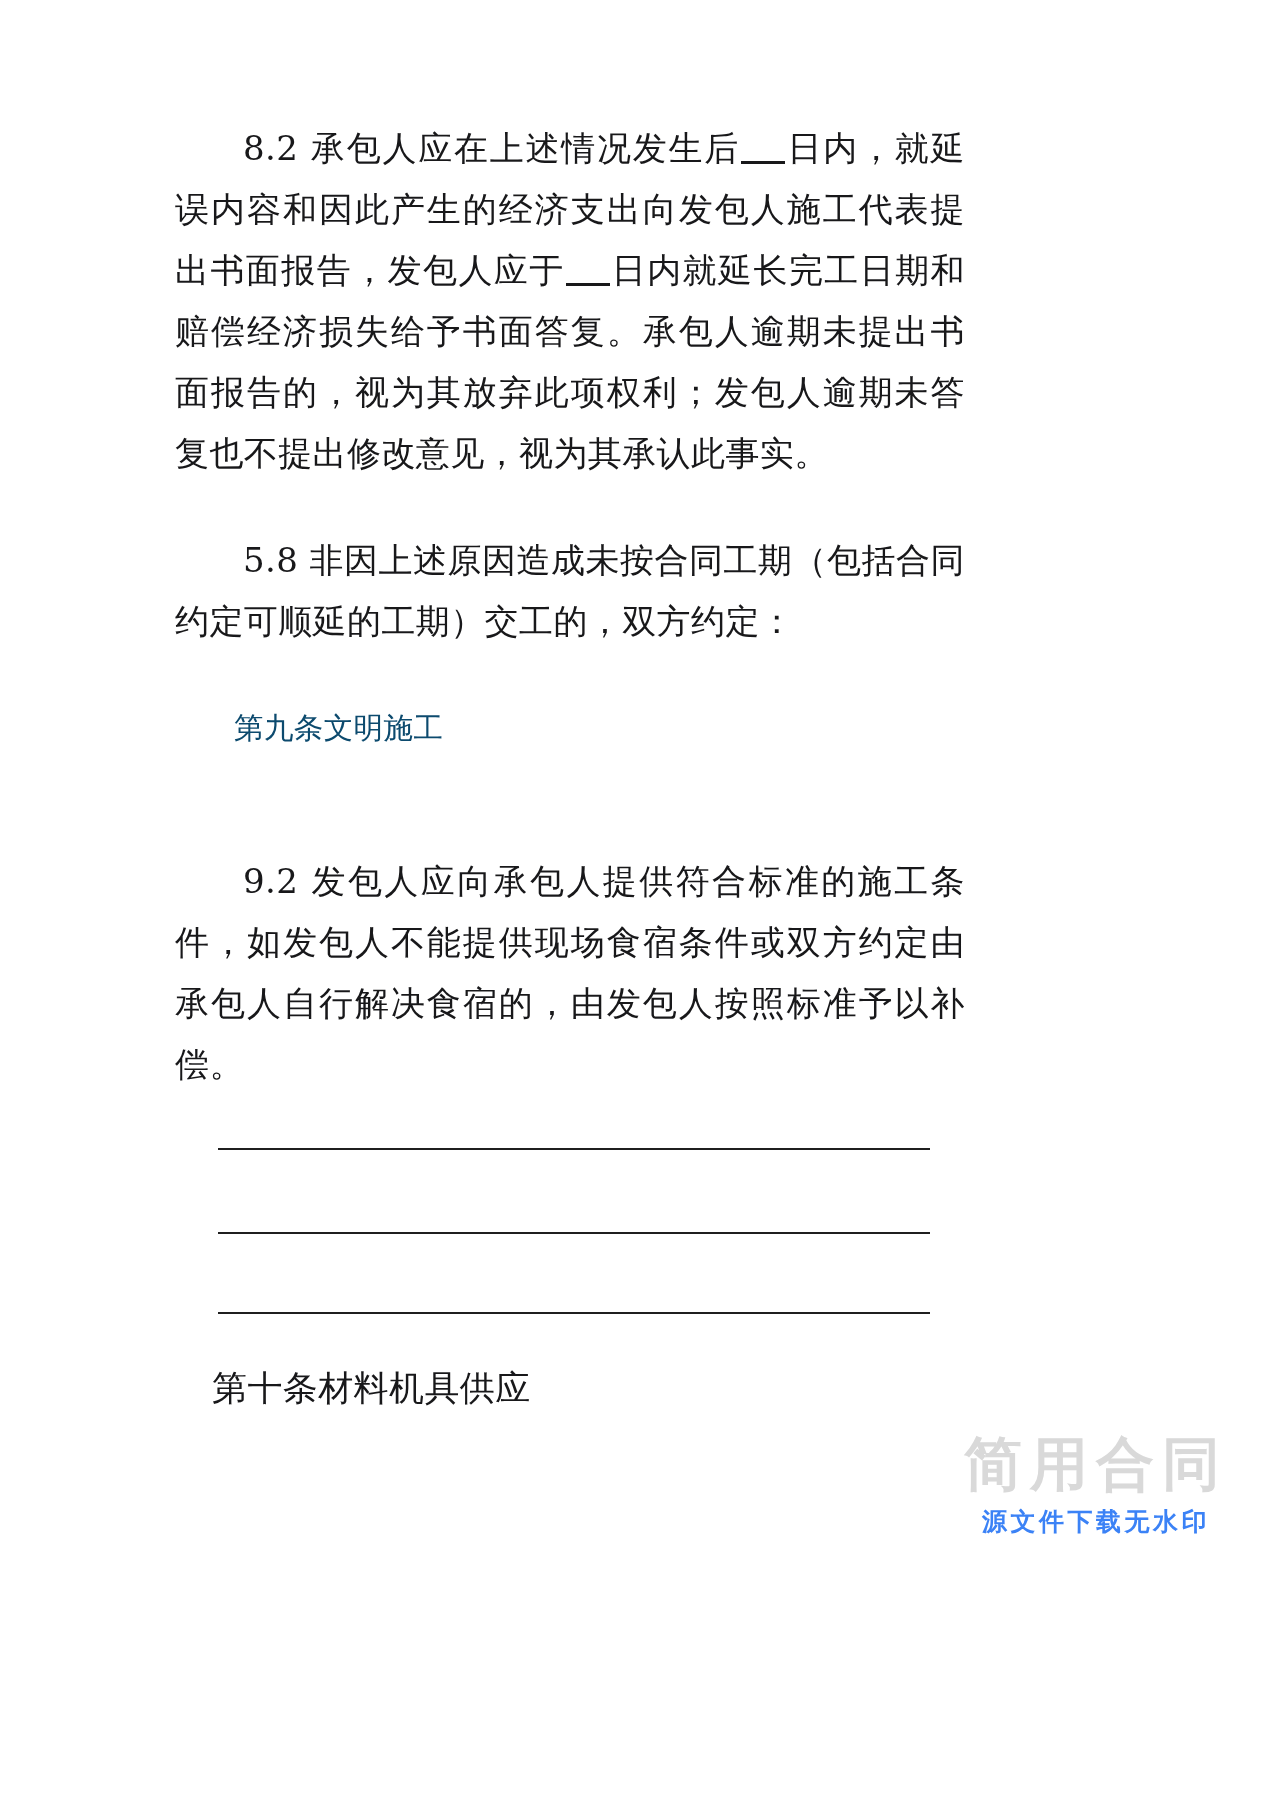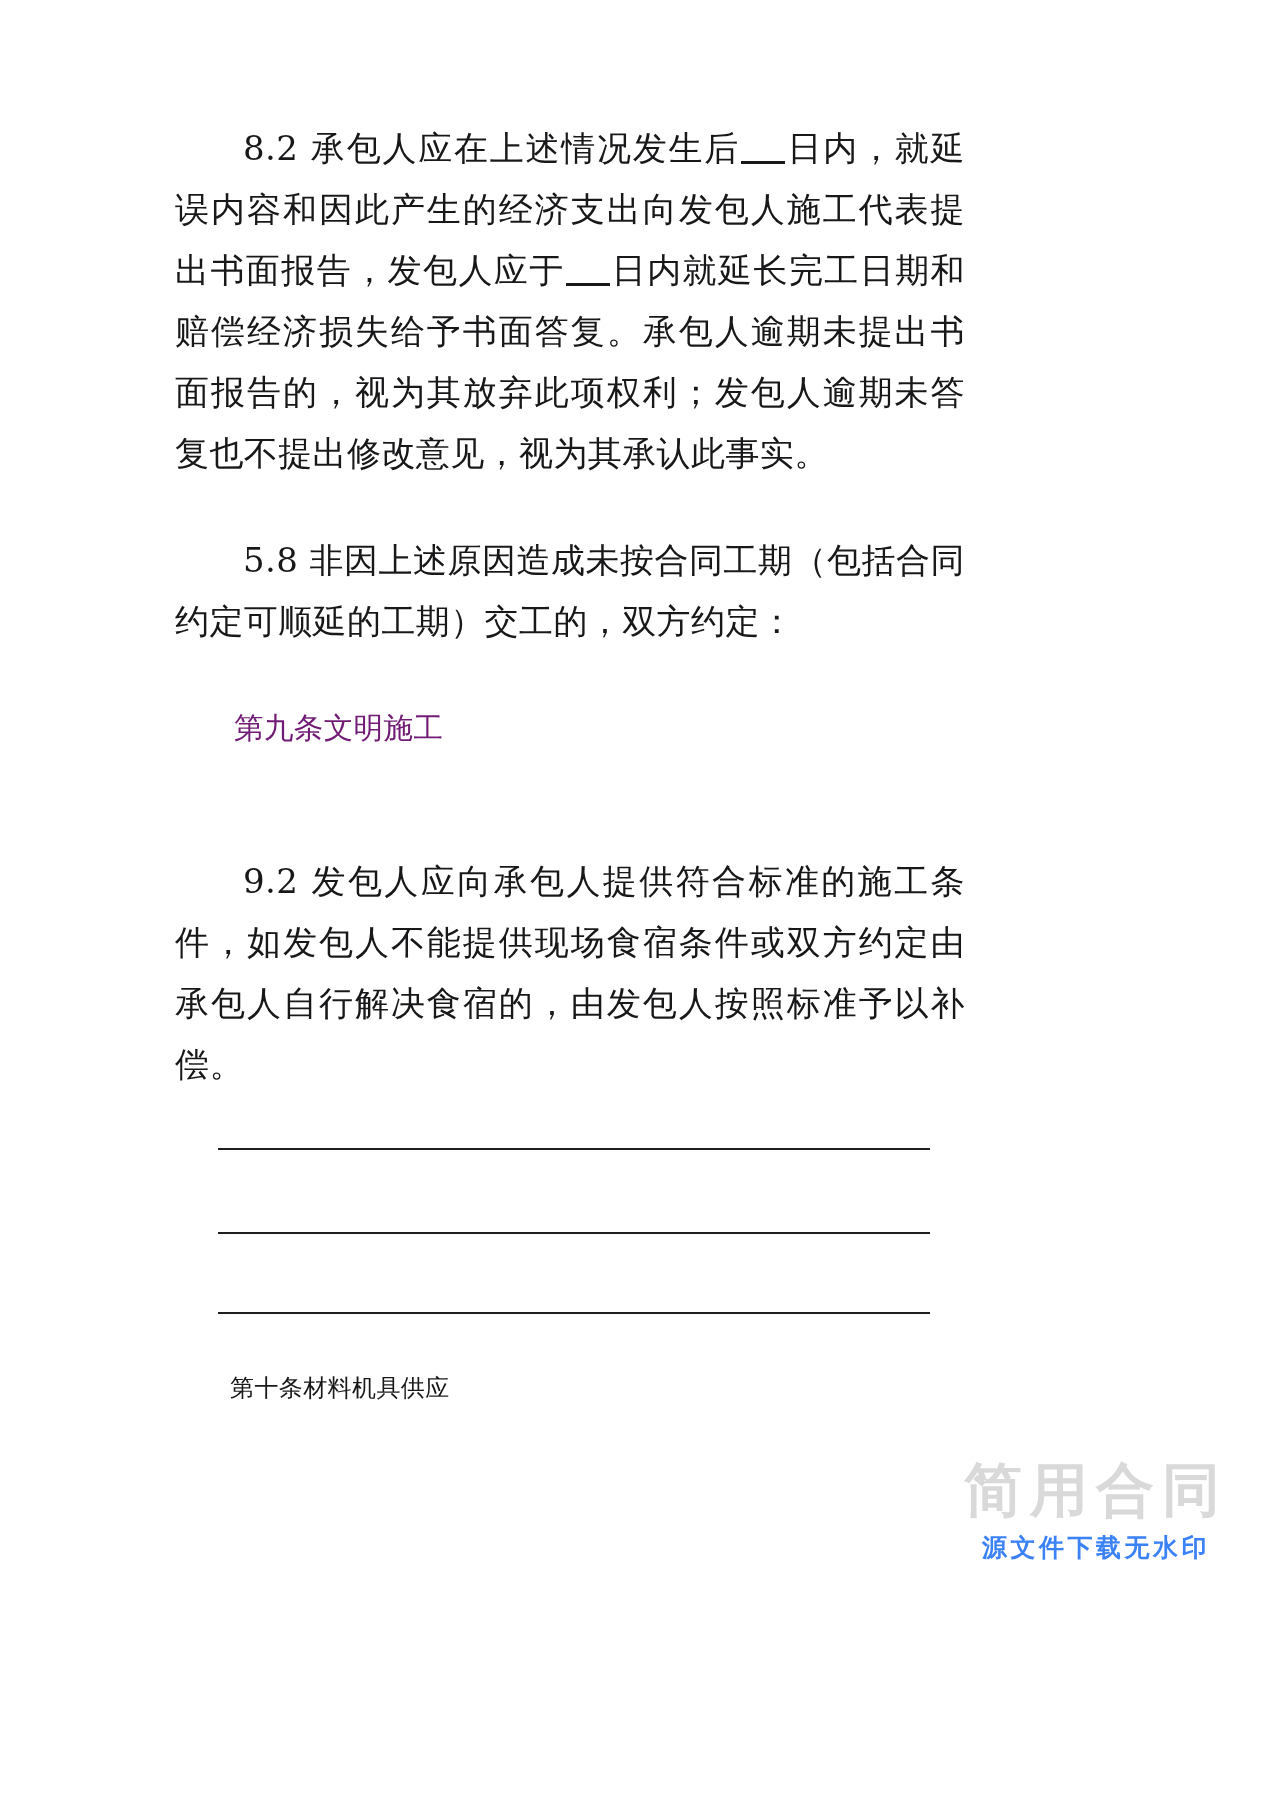--- a/index.html
+++ b/index.html
@@ -40,21 +40,21 @@
     margin: 0;
     text-indent: 2em;
     word-break: break-all;
   }
   .gap-md { height: 46px; }
 
   .heading {
     font-size: 29.5px;
     line-height: 61px;
     letter-spacing: 0.4px;
-    color: #701a75;
+    color: #0c4a6e;
     margin: 0;
     text-indent: 2em;
   }
 
   
   .inline-blank {
     display: inline-block;
     width: 44px;
     border-bottom: 3px solid #18181a;
     vertical-align: -4px;
@@ -70,33 +70,33 @@
   }
   .rule-line {
     height: 0;
     border-top: 2.5px solid #1f1f1f;
   }
   .rule-gap-1 { height: 82px; }
   .rule-gap-2 { height: 78px; }
 
   .footer-heading {
     position: absolute;
-    left: 230px;
+    left: 212px;
     top: 1358px;
-    font-size: 24px;
+    font-size: 35px;
     line-height: 61px;
     letter-spacing: 0.4px;
     color: #18181a;
   }
 
   
   .watermark {
     position: absolute;
     right: 52px;
-    bottom: 250px;
+    bottom: 276px;
     text-align: center;
     user-select: none;
     pointer-events: none;
   }
   .wm-main {
     font-family: "DejaVu Sans", "Liberation Sans", sans-serif;
     font-size: 58px;
     font-weight: 700;
     letter-spacing: 8px;
     color: #d9d9d9;

